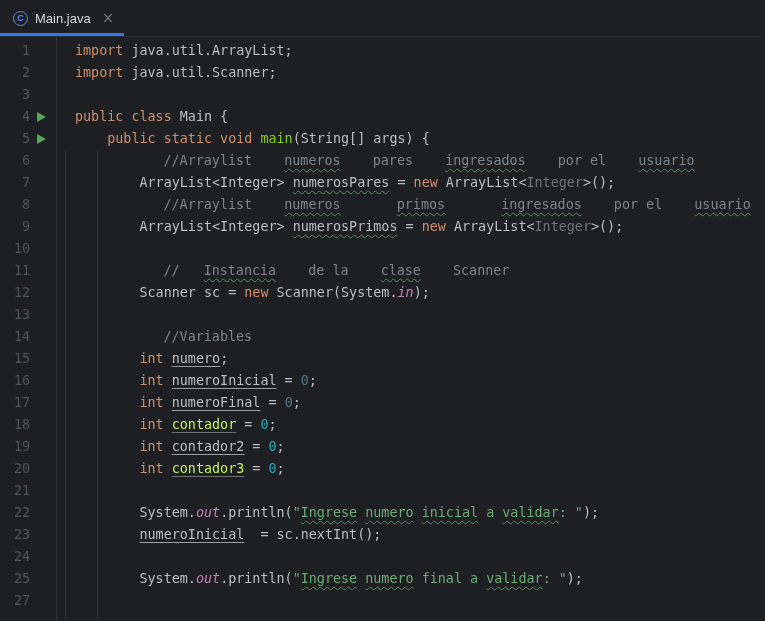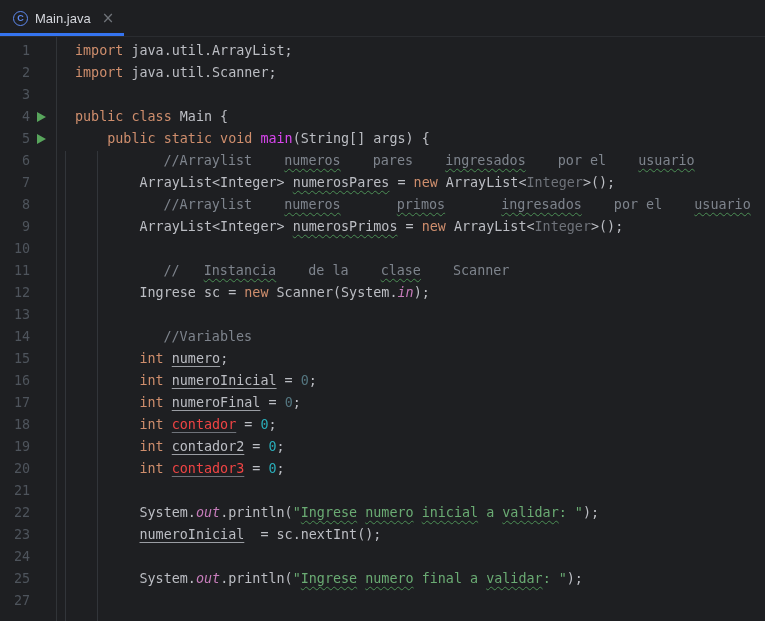--- a/index.html
+++ b/index.html
@@ -42,25 +42,25 @@
   .ln-code { padding-left:19px; flex:1; }
 
   
   .tk-kw  { color:#CF8E6D; }
   .tk-pl  { color:#BCBEC4; }
   .tk-cm  { color:#7E848D;margin-left:24px; }
   .tk-str { color:#6AAB73; }
   .tk-num { color:#2AACB8; }
   .tk-numdim { color:#547680; }
   .tk-gr  { color:#6F737A; }
-  .tk-mth { color:#d946ef;margin-top:46px; }
+  .tk-mth { color:#84cc16;margin-top:46px; }
   .tk-fld { color:#C77DBB; font-style:italic; }
   .tk-uw  { color:#BCBEC4; text-decoration:underline solid #9A9DA3 1px;
     text-underline-offset:3px; }
-  .tk-ug  { color:#ef4444; text-decoration:underline solid #6F737A 1px;
+  .tk-ug  { color:#bef264; text-decoration:underline solid #6F737A 1px;
     text-underline-offset:3px; }
   .tk-wavy { text-decoration-line:underline; text-decoration-style:wavy;
     text-decoration-color:#4C8F55; text-decoration-thickness:1px;
     text-underline-offset:3px; }
 </style>
 </head>
 <body>
 
 <div class="tabbar">
   <div class="tab">
@@ -79,21 +79,21 @@
       <div class="code-line"><div class="ln-num">2</div><div class="ln-icon"></div><div class="ln-code"><span class="tk-kw">import</span><span class="tk-pl"> java.util.Scanner;</span></div></div>
       <div class="code-line"><div class="ln-num">3</div><div class="ln-icon"></div><div class="ln-code"></div></div>
       <div class="code-line"><div class="ln-num">4</div><div class="ln-icon"><span class="run-triangle"></span></div><div class="ln-code"><span class="tk-kw">public class</span><span class="tk-pl"> Main {</span></div></div>
       <div class="code-line"><div class="ln-num">5</div><div class="ln-icon"><span class="run-triangle"></span></div><div class="ln-code"><span class="tk-pl">    </span><span class="tk-kw">public static void</span><span class="tk-pl"> </span><span class="tk-mth">main</span><span class="tk-pl">(String[] args) {</span></div></div>
       <div class="code-line"><div class="ln-num">6</div><div class="ln-icon"></div><div class="ln-code"><span class="tk-pl">        </span><span class="tk-cm">//Arraylist </span><span class="tk-cm tk-wavy">numeros</span><span class="tk-cm"> pares </span><span class="tk-cm tk-wavy">ingresados</span><span class="tk-cm"> por el </span><span class="tk-cm tk-wavy">usuario</span></div></div>
       <div class="code-line"><div class="ln-num">7</div><div class="ln-icon"></div><div class="ln-code"><span class="tk-pl">        ArrayList&lt;Integer&gt; </span><span class="tk-pl tk-wavy">numerosPares</span><span class="tk-pl"> = </span><span class="tk-kw">new</span><span class="tk-pl"> ArrayList&lt;</span><span class="tk-gr">Integer</span><span class="tk-pl">&gt;();</span></div></div>
       <div class="code-line"><div class="ln-num">8</div><div class="ln-icon"></div><div class="ln-code"><span class="tk-pl">        </span><span class="tk-cm">//Arraylist </span><span class="tk-cm tk-wavy">numeros</span><span class="tk-cm"> </span><span class="tk-cm tk-wavy">primos</span><span class="tk-cm"> </span><span class="tk-cm tk-wavy">ingresados</span><span class="tk-cm"> por el </span><span class="tk-cm tk-wavy">usuario</span></div></div>
       <div class="code-line"><div class="ln-num">9</div><div class="ln-icon"></div><div class="ln-code"><span class="tk-pl">        ArrayList&lt;Integer&gt; </span><span class="tk-pl tk-wavy">numerosPrimos</span><span class="tk-pl"> = </span><span class="tk-kw">new</span><span class="tk-pl"> ArrayList&lt;</span><span class="tk-gr">Integer</span><span class="tk-pl">&gt;();</span></div></div>
       <div class="code-line"><div class="ln-num">10</div><div class="ln-icon"></div><div class="ln-code"></div></div>
       <div class="code-line"><div class="ln-num">11</div><div class="ln-icon"></div><div class="ln-code"><span class="tk-pl">        </span><span class="tk-cm">//</span><span class="tk-cm tk-wavy">Instancia</span><span class="tk-cm"> de la </span><span class="tk-cm tk-wavy">clase</span><span class="tk-cm"> Scanner</span></div></div>
-      <div class="code-line"><div class="ln-num">12</div><div class="ln-icon"></div><div class="ln-code"><span class="tk-pl">        Ingrese sc = </span><span class="tk-kw">new</span><span class="tk-pl"> Scanner(System.</span><span class="tk-fld">in</span><span class="tk-pl">);</span></div></div>
+      <div class="code-line"><div class="ln-num">12</div><div class="ln-icon"></div><div class="ln-code"><span class="tk-pl">        Scanner sc = </span><span class="tk-kw">new</span><span class="tk-pl"> Scanner(System.</span><span class="tk-fld">in</span><span class="tk-pl">);</span></div></div>
       <div class="code-line"><div class="ln-num">13</div><div class="ln-icon"></div><div class="ln-code"></div></div>
       <div class="code-line"><div class="ln-num">14</div><div class="ln-icon"></div><div class="ln-code"><span class="tk-pl">        </span><span class="tk-cm">//Variables</span></div></div>
       <div class="code-line"><div class="ln-num">15</div><div class="ln-icon"></div><div class="ln-code"><span class="tk-pl">        </span><span class="tk-kw">int</span><span class="tk-pl"> </span><span class="tk-uw">numero</span><span class="tk-pl">;</span></div></div>
       <div class="code-line"><div class="ln-num">16</div><div class="ln-icon"></div><div class="ln-code"><span class="tk-pl">        </span><span class="tk-kw">int</span><span class="tk-pl"> </span><span class="tk-uw">numeroInicial</span><span class="tk-pl"> = </span><span class="tk-numdim">0</span><span class="tk-pl">;</span></div></div>
       <div class="code-line"><div class="ln-num">17</div><div class="ln-icon"></div><div class="ln-code"><span class="tk-pl">        </span><span class="tk-kw">int</span><span class="tk-pl"> </span><span class="tk-uw">numeroFinal</span><span class="tk-pl"> = </span><span class="tk-numdim">0</span><span class="tk-pl">;</span></div></div>
       <div class="code-line"><div class="ln-num">18</div><div class="ln-icon"></div><div class="ln-code"><span class="tk-pl">        </span><span class="tk-kw">int</span><span class="tk-pl"> </span><span class="tk-ug">contador</span><span class="tk-pl"> = </span><span class="tk-num">0</span><span class="tk-pl">;</span></div></div>
       <div class="code-line"><div class="ln-num">19</div><div class="ln-icon"></div><div class="ln-code"><span class="tk-pl">        </span><span class="tk-kw">int</span><span class="tk-pl"> </span><span class="tk-uw">contador2</span><span class="tk-pl"> = </span><span class="tk-num">0</span><span class="tk-pl">;</span></div></div>
       <div class="code-line"><div class="ln-num">20</div><div class="ln-icon"></div><div class="ln-code"><span class="tk-pl">        </span><span class="tk-kw">int</span><span class="tk-pl"> </span><span class="tk-ug">contador3</span><span class="tk-pl"> = </span><span class="tk-num">0</span><span class="tk-pl">;</span></div></div>
       <div class="code-line"><div class="ln-num">21</div><div class="ln-icon"></div><div class="ln-code"></div></div>
       <div class="code-line"><div class="ln-num">22</div><div class="ln-icon"></div><div class="ln-code"><span class="tk-pl">        System.</span><span class="tk-fld">out</span><span class="tk-pl">.println(</span><span class="tk-str">"</span><span class="tk-str tk-wavy">Ingrese</span><span class="tk-str"> </span><span class="tk-str tk-wavy">numero</span><span class="tk-str"> </span><span class="tk-str tk-wavy">inicial</span><span class="tk-str"> a </span><span class="tk-str tk-wavy">validar</span><span class="tk-str">: "</span><span class="tk-pl">);</span></div></div>

